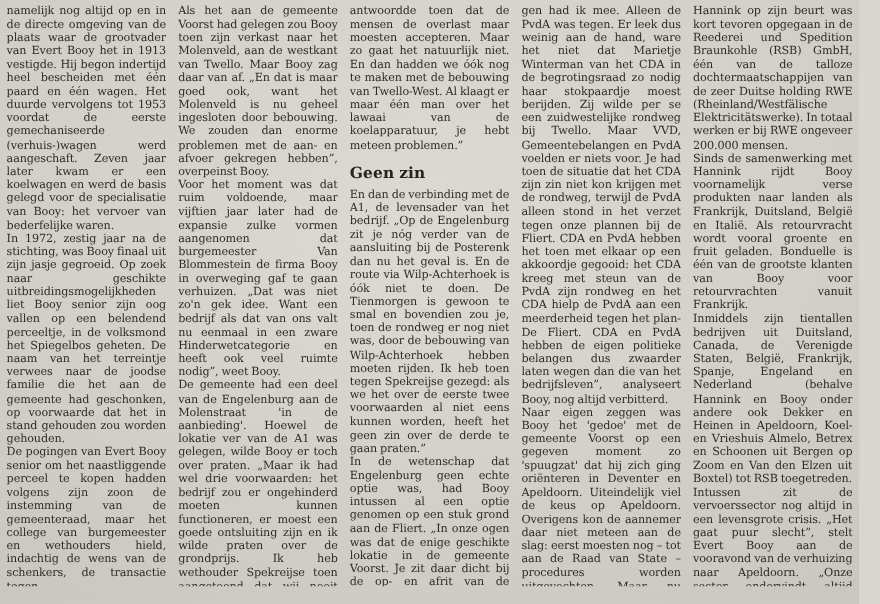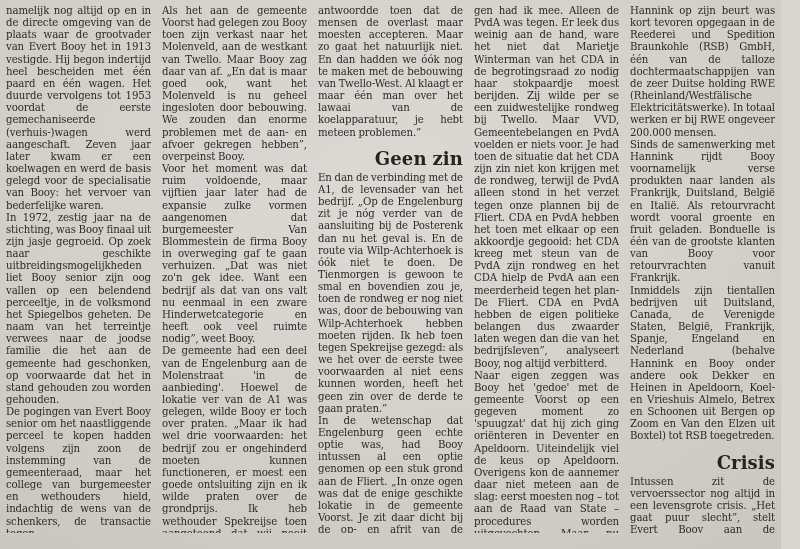--- a/index.html
+++ b/index.html
@@ -27,26 +27,26 @@
     line-height: 12.15px;
     text-align: justify;
     letter-spacing: -0.12px;
     word-spacing: -0.4px;
     hyphens: auto;
     -webkit-hyphens: auto;
     overflow: hidden;
   }
   .col p { margin: 0; }
   .col h2 {
-    font-size: 18px;
+    font-size: 14px;
     line-height: 19px;
     font-weight: bold;
     letter-spacing: 0.1px;
     margin: 10px 0 4px 0;
-    text-align: right;
+    text-align: left;
     color: #26241f;
   }
 </style>
 </head>
 <body>
 
 <div class="page">
 
   <div style="display:contents"><div class="col">
         <p>namelijk nog altijd op en in de directe omgeving van de plaats waar de grootvader van Evert Booy het in 1913 vestigde. Hij begon indertijd heel bescheiden met één paard en één wagen. Het duurde vervolgens tot 1953 voordat de eerste gemechaniseerde (verhuis-)wagen werd aangeschaft. Zeven jaar later kwam er een koelwagen en werd de basis gelegd voor de specialisatie van Booy: het vervoer van bederfelijke waren.</p>
@@ -62,16 +62,15 @@
         <h2>Geen zin</h2>
         <p>En dan de verbinding met de A1, de levensader van het bedrijf. „Op de Engelenburg zit je nóg verder van de aansluiting bij de Posterenk dan nu het geval is. En de route via Wilp-Achterhoek is óók niet te doen. De Tienmorgen is gewoon te smal en bovendien zou je, toen de rondweg er nog niet was, door de bebouwing van Wilp-Achterhoek hebben moeten rijden. Ik heb toen tegen Spekreijse gezegd: als we het over de eerste twee voorwaarden al niet eens kunnen worden, heeft het geen zin over de derde te gaan praten.”</p>
         <p>In de wetenschap dat Engelenburg geen echte optie was, had Booy intussen al een optie genomen op een stuk grond aan de Fliert. „In onze ogen was dat de enige geschikte lokatie in de gemeente Voorst. Je zit daar dicht bij de op- en afrit van de snelweg, er zijn geen buren die geluidsoverlast ondervinden èn je zit er in de geluidszone van de A1. Al met al een magnifieke plaats, ook beter dan Posterenk en De Kar, want daar heb je te maken met boerderijen in de geluidszone”, belijdt Booy zijn nog nauwelijks verminderde voorliefde voor de lokatie de Fliert.</p>
       </div><div class="col">
         <p>gen had ik mee. Alleen de PvdA was tegen. Er leek dus weinig aan de hand, ware het niet dat Marietje Winterman van het CDA in de begrotingsraad zo nodig haar stokpaardje moest berijden. Zij wilde per se een zuidwestelijke rondweg bij Twello. Maar VVD, Gemeentebelangen en PvdA voelden er niets voor. Je had toen de situatie dat het CDA zijn zin niet kon krijgen met de rondweg, terwijl de PvdA alleen stond in het verzet tegen onze plannen bij de Fliert. CDA en PvdA hebben het toen met elkaar op een akkoordje gegooid: het CDA kreeg met steun van de PvdA zijn rondweg en het CDA hielp de PvdA aan een meerderheid tegen het plan-De Fliert. CDA en PvdA hebben de eigen politieke belangen dus zwaarder laten wegen dan die van het bedrijfsleven”, analyseert Booy, nog altijd verbitterd.</p>
         <p>Naar eigen zeggen was Booy het 'gedoe' met de gemeente Voorst op een gegeven moment zo 'spuugzat' dat hij zich ging oriënteren in Deventer en Apeldoorn. Uiteindelijk viel de keus op Apeldoorn. Overigens kon de aannemer daar niet meteen aan de slag: eerst moesten nog – tot aan de Raad van State – procedures worden uitgevochten. Maar nu wordt er dan – eindelijk – toch gebouwd en komt de verhuizing langzaam maar zeker dichterbij.</p>
       </div><div class="col">
         <p>Hannink op zijn beurt was kort tevoren opgegaan in de Reederei und Spedition Braunkohle (RSB) GmbH, één van de talloze dochtermaatschappijen van de zeer Duitse holding RWE (Rheinland/Westfälische Elektricitätswerke). In totaal werken er bij RWE ongeveer 200.000 mensen.</p>
         <p>Sinds de samenwerking met Hannink rijdt Booy voornamelijk verse produkten naar landen als Frankrijk, Duitsland, België en Italië. Als retourvracht wordt vooral groente en fruit geladen. Bonduelle is één van de grootste klanten van Booy voor retourvrachten vanuit Frankrijk.</p>
         <p>Inmiddels zijn tientallen bedrijven uit Duitsland, Canada, de Verenigde Staten, België, Frankrijk, Spanje, Engeland en Nederland (behalve Hannink en Booy onder andere ook Dekker en Heinen in Apeldoorn, Koel- en Vrieshuis Almelo, Betrex en Schoonen uit Bergen op Zoom en Van den Elzen uit Boxtel) tot RSB toegetreden.</p>
-        <h2>Crisis</h2>
         <p>Intussen zit de vervoerssector nog altijd in een levensgrote crisis. „Het gaat puur slecht”, stelt Evert Booy aan de vooravond van de verhuizing naar Apeldoorn. „Onze sector ondervindt altijd meteen de gevolgen van een slechte economie. Daar komt nog bij dat wij vooral te maken hebben met de vleesindustrie. En daar gaat het al heel lang slecht mee. Al verschillende keren hebben we gedacht dat er verbetering zou komen, maar het heeft nog steeds niet zo mogen zijn.”</p>
       </div></div>
 </div>
 
 </body></html>

